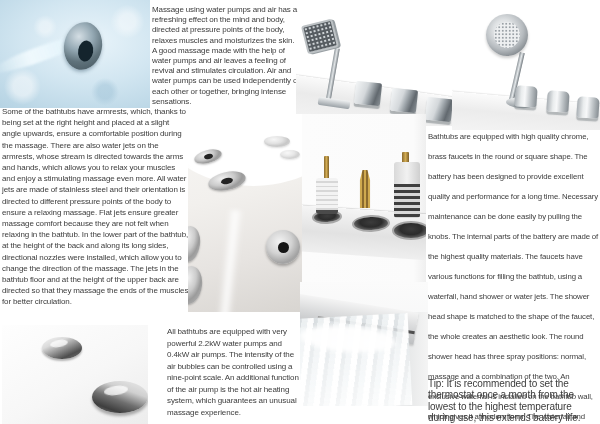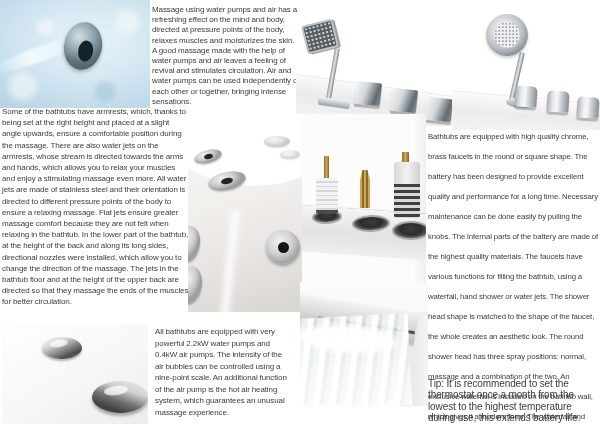--- a/index.html
+++ b/index.html
@@ -3,21 +3,21 @@
 <meta charset="utf-8">
 <style>
   html,body{margin:0;padding:0;background:#fff;}
   .canvas{
     position:relative;width:600px;height:424px;background:#ffffff;overflow:hidden;
     font-family:"Liberation Sans",sans-serif;color:#3c3c3c;
   }
   .t{position:absolute;font-size:8px;letter-spacing:-0.1px;word-spacing:-0.2px;text-align:left;}
   #t-massage{left:152px;top:5px;width:148px;line-height:10.2px;}
   #t-armrests{left:2px;top:106px;width:188px;line-height:11.2px;}
-  #t-pumps{left:155px;top:326px;width:136px;line-height:11.5px;}
+  #t-pumps{left:167px;top:326px;width:136px;line-height:11.5px;}
   #t-faucets{left:428px;top:127px;width:172px;line-height:20px;font-size:7.8px;}
   #t-tip{left:428px;top:378px;width:170px;line-height:11.3px;font-size:10px;}
 
   .photo{position:absolute;overflow:hidden;}
   .photo *{position:absolute;}
 
   
   #p-jet{left:0;top:0;width:150px;height:108px;
     background:radial-gradient(ellipse 130% 110% at 60% 38%,#e9f4fa 0%,#d2e6f1 35%,#b7d4e4 70%,#a4c7da 100%);}
   .jet-mottle{left:0;top:0;width:100%;height:100%;

